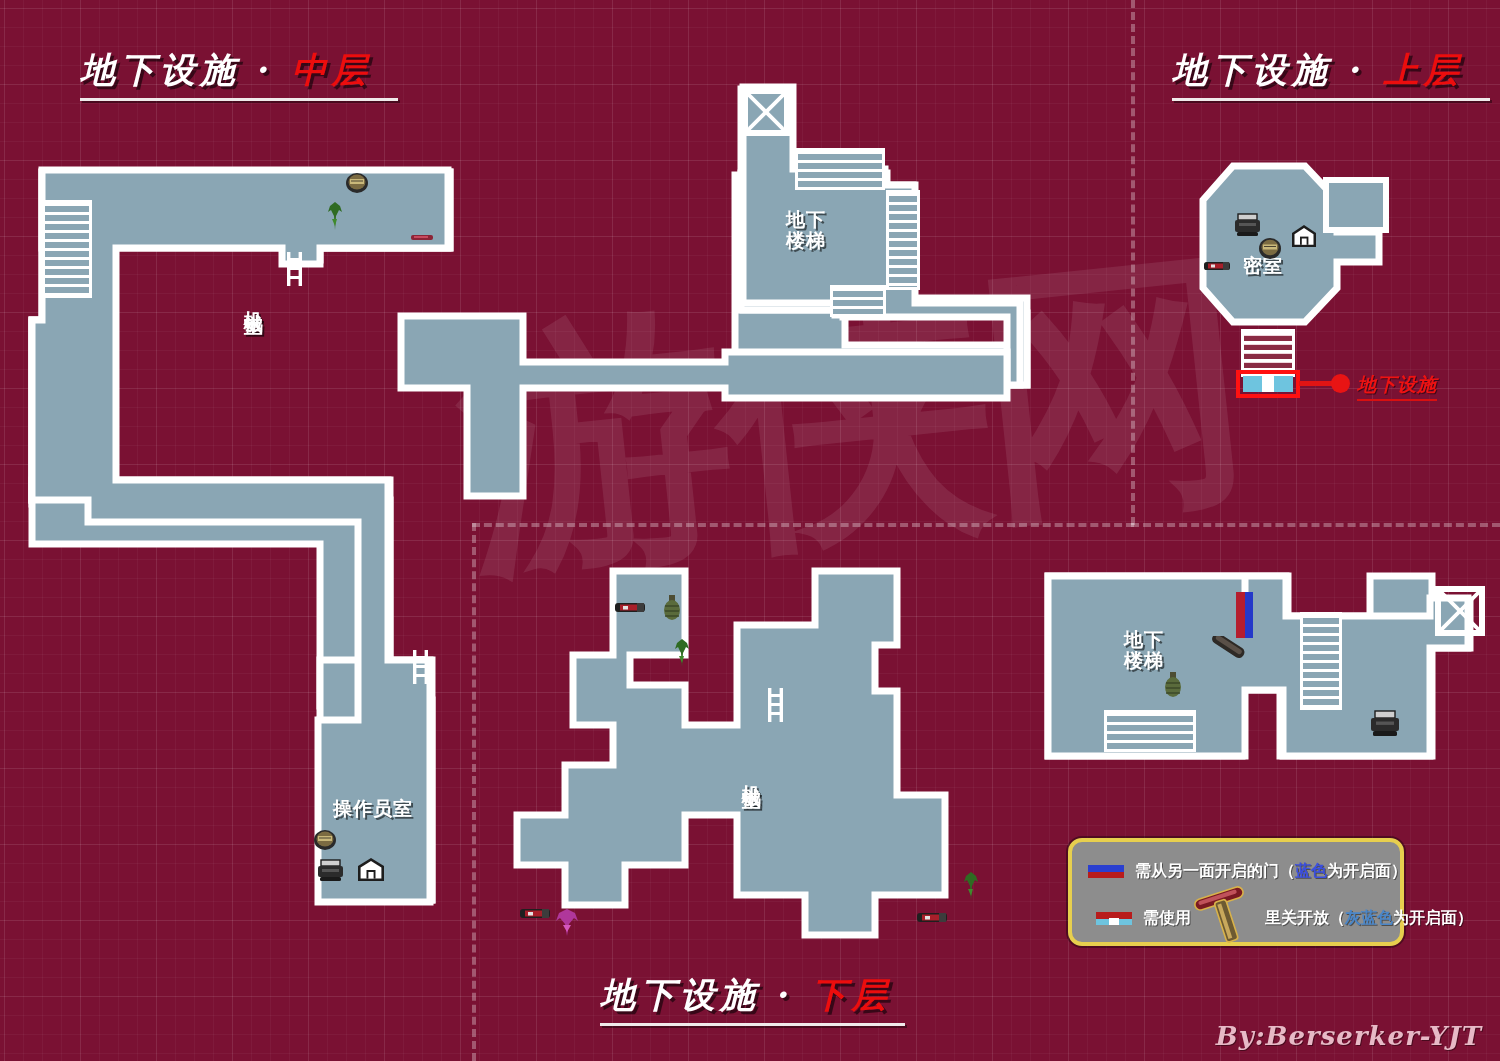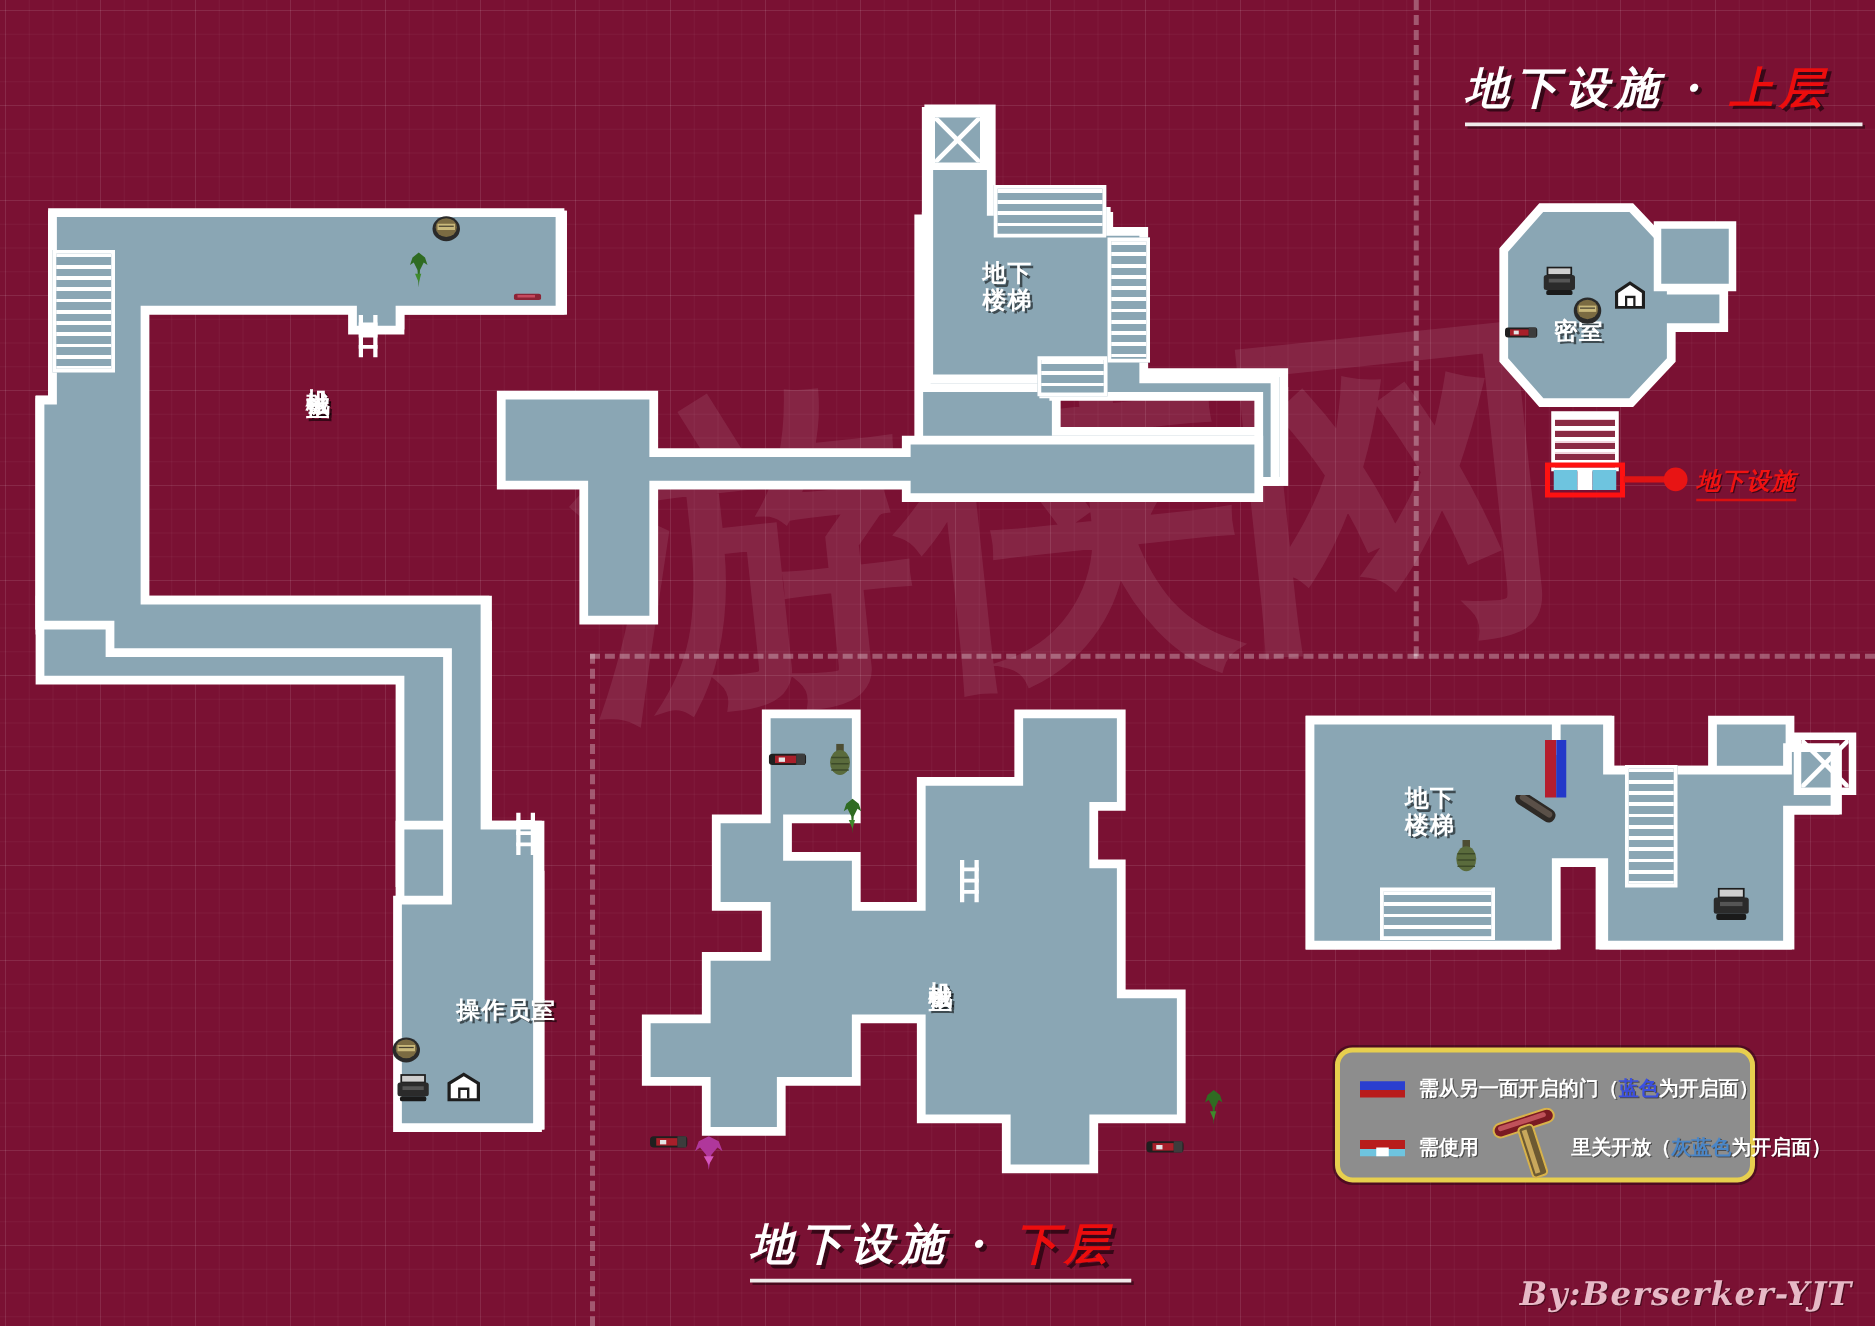--- a/index.html
+++ b/index.html
@@ -213,20 +213,25 @@
 
 <div id="stage">
 
   <div class="watermark">游侠网</div>
 
   <div class="divider-v" style="left:1131px; top:0px; height:525px;"></div>
   <div class="divider-h" style="left:1131px; top:523px; width:369px;"></div>
   <div class="divider-h" style="left:472px; top:523px; width:662px;"></div>
   <div class="divider-v" style="left:472px; top:523px; height:538px;"></div>
 
+  <div class="section-title" style="left:80px; top:47px; width:318px;">
+    <span>地下设施 ·</span>
+    <span class="accent">中层</span>
+    <span class="rule"></span>
+  </div>
 
   <div class="section-title" style="left:600px; top:972px; width:305px;">
     <span>地下设施 ·</span>
     <span class="accent">下层</span>
     <span class="rule"></span>
   </div>
 
   <div class="section-title" style="left:1172px; top:47px; width:318px;">
     <span>地下设施 ·</span>
     <span class="accent">上层</span>
@@ -298,21 +303,21 @@
         L 12 340
         L 12 160
         L 22 160
         Z"></path>
     </svg>
   </div>
 
   <div class="stairs h" style="left:42px; top:200px; width:50px; height:98px;"></div>
 
   <div class="room-label vertical" style="left:243px; top:296px;">机械室</div>
-  <div class="room-label" style="left:333px; top:798px;margin-left:32px;">操作员室</div>
+  <div class="room-label" style="left:333px; top:798px;">操作员室</div>
 
   <div class="ladder" style="left:286px; top:252px;">
     <svg width="17" height="34" viewBox="0 0 17 34">
       <rect x="1" y="0" width="3.4" height="34" fill="#ffffff"></rect>
       <rect x="12.6" y="0" width="3.4" height="34" fill="#ffffff"></rect>
       <rect x="1" y="6" width="15" height="3" fill="#ffffff"></rect>
       <rect x="1" y="15" width="15" height="3" fill="#ffffff"></rect>
       <rect x="1" y="24" width="15" height="3" fill="#ffffff"></rect>
     </svg>
   </div>
@@ -756,21 +761,21 @@
 
   <div id="legend">
 
     <div class="legend-row" style="left:16px; top:19px;">
       <span class="legend-swatch lw-blue-red"></span>
       <span>需从另一面开启的门（</span>
       <span class="legend-blue">蓝色</span>
       <span>为开启面）</span>
     </div>
 
-    <div class="legend-row" style="left:16px; top:66px;">
+    <div class="legend-row" style="left:0; top:66px;padding-left:24px;">
       <span class="legend-swatch lw-redcyan"></span>
       <span>需使用</span>
       <span style="display:inline-block; width:74px;"></span>
       <span>里关开放（</span>
       <span class="legend-gblue">灰蓝色</span>
       <span>为开启面）</span>
     </div>
 
     <div class="icon" style="left:120px; top:44px; width:66px; height:62px;">
       <svg width="66" height="62" viewBox="0 0 66 62">

